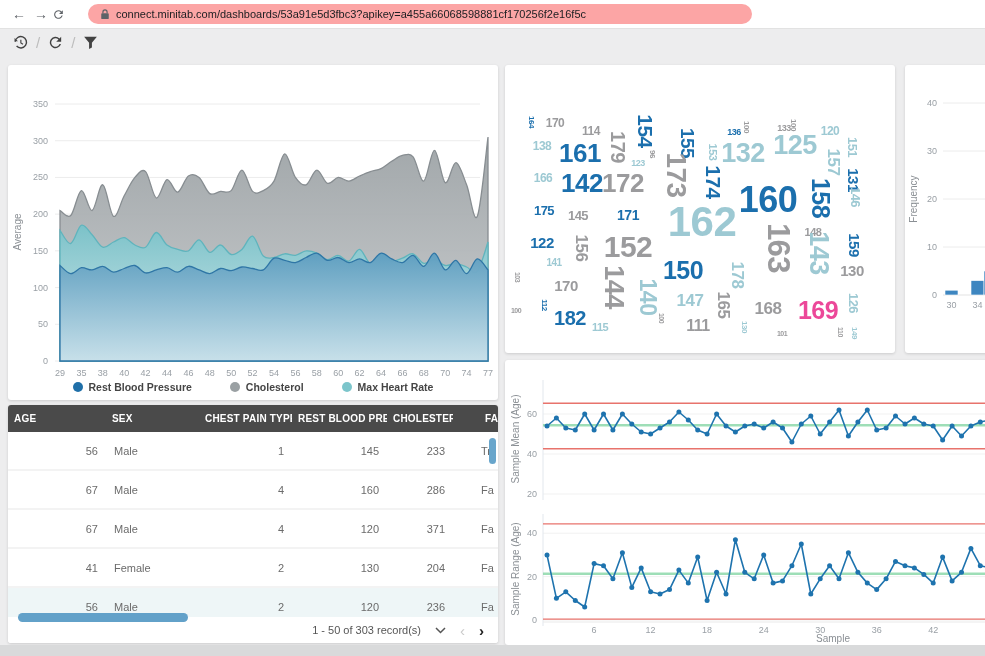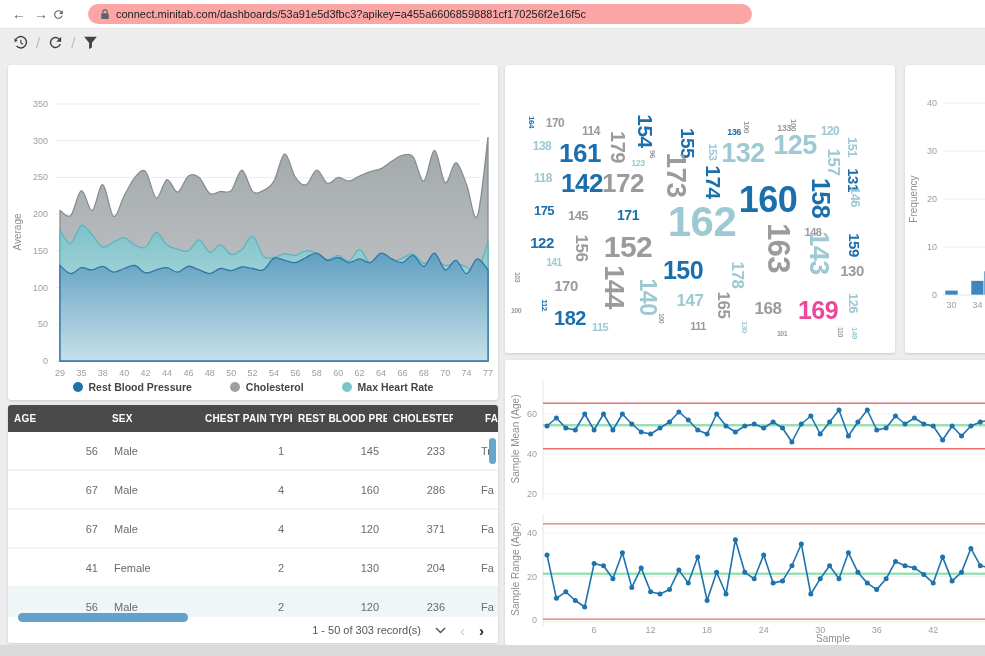--- a/index.html
+++ b/index.html
@@ -185,21 +185,21 @@
     <span class="cloud-word" style="left: 229px; top: 67px; font-size: 9px; color: rgb(27, 111, 173);">136</span>
     <span class="cloud-word r90" style="left: 241px; top: 62px; font-size: 8px; color: rgb(155, 155, 157);">100</span>
     <span class="cloud-word" style="left: 279px; top: 63px; font-size: 9px; color: rgb(155, 155, 157);">133</span>
     <span class="cloud-word r90" style="left: 288px; top: 60px; font-size: 8px; color: rgb(155, 155, 157);">100</span>
     <span class="cloud-word" style="left: 325px; top: 66px; font-size: 12px; color: rgb(157, 201, 211);">120</span>
     <span class="cloud-word" style="left: 238px; top: 88px; font-size: 27px; color: rgb(157, 201, 211);">132</span>
     <span class="cloud-word" style="left: 290px; top: 80px; font-size: 27px; color: rgb(157, 201, 211); text-align: center;">125</span>
     <span class="cloud-word r90" style="left: 347px; top: 82px; font-size: 13px; color: rgb(157, 201, 211);">151</span>
     <span class="cloud-word r90" style="left: 328px; top: 97px; font-size: 17px; color: rgb(157, 201, 211);">157</span>
     <span class="cloud-word r90" style="left: 348px; top: 115px; font-size: 15px; color: rgb(27, 111, 173);">131</span>
-    <span class="cloud-word" style="left: 38px; top: 113px; font-size: 12px; color: rgb(157, 201, 211);">118</span>
+    <span class="cloud-word" style="left: 38px; top: 113px; font-size: 12px; color: rgb(157, 201, 211);">166</span>
     <span class="cloud-word" style="left: 77px; top: 118px; font-size: 26px; color: rgb(27, 111, 173);">142</span>
     <span class="cloud-word" style="left: 118px; top: 118px; font-size: 26px; color: rgb(155, 155, 157);">172</span>
     <span class="cloud-word" style="left: 263px; top: 135px; font-size: 36px; color: rgb(27, 111, 173);">160</span>
     <span class="cloud-word r90" style="left: 315px; top: 133px; font-size: 25px; color: rgb(27, 111, 173);">158</span>
     <span class="cloud-word r90" style="left: 350px; top: 132px; font-size: 13px; color: rgb(157, 201, 211);">146</span>
     <span class="cloud-word" style="left: 39px; top: 145px; font-size: 13px; color: rgb(27, 111, 173);">175</span>
     <span class="cloud-word" style="left: 73px; top: 150px; font-size: 13px; color: rgb(155, 155, 157);">145</span>
     <span class="cloud-word" style="left: 123px; top: 150px; font-size: 14px; color: rgb(27, 111, 173);">171</span>
     <span class="cloud-word" style="left: 197px; top: 157px; font-size: 42px; color: rgb(157, 201, 211);">162</span>
     <span class="cloud-word" style="left: 308px; top: 167px; font-size: 11px; color: rgb(155, 155, 157);">148</span>
@@ -220,21 +220,21 @@
     <span class="cloud-word" style="left: 185px; top: 235px; font-size: 17px; color: rgb(157, 201, 211);">147</span>
     <span class="cloud-word r90" style="left: 218px; top: 240px; font-size: 17px; color: rgb(155, 155, 157);">165</span>
     <span class="cloud-word" style="left: 263px; top: 243px; font-size: 17px; color: rgb(155, 155, 157);">168</span>
     <span class="cloud-word" style="left: 313px; top: 245px; font-size: 25px; color: #ec4899;">169</span>
     <span class="cloud-word r90" style="left: 348px; top: 238px; font-size: 13px; color: rgb(157, 201, 211);">126</span>
     <span class="cloud-word r90" style="left: 39px; top: 240px; font-size: 8px; color: rgb(27, 111, 173);">112</span>
     <span class="cloud-word" style="left: 11px; top: 245px; font-size: 7px; color: rgb(155, 155, 157);">100</span>
     <span class="cloud-word" style="left: 65px; top: 253px; font-size: 20px; color: rgb(27, 111, 173);">182</span>
     <span class="cloud-word" style="left: 95px; top: 262px; font-size: 11px; color: rgb(157, 201, 211);">115</span>
     <span class="cloud-word r90" style="left: 156px; top: 253px; font-size: 7px; color: rgb(155, 155, 157);">100</span>
-    <span class="cloud-word" style="left: 193px; top: 261px; font-size: 11px; color: rgb(155, 155, 157);">111</span>
+    <span class="cloud-word" style="left: 193px; top: 261px; font-size: 16px; color: rgb(155, 155, 157);">111</span>
     <span class="cloud-word r90" style="left: 239px; top: 262px; font-size: 8px; color: rgb(157, 201, 211);">130</span>
     <span class="cloud-word" style="left: 277px; top: 268px; font-size: 7px; color: rgb(155, 155, 157);">101</span>
     <span class="cloud-word r90" style="left: 335px; top: 267px; font-size: 7px; color: rgb(155, 155, 157);">110</span>
     <span class="cloud-word r90" style="left: 349px; top: 268px; font-size: 8px; color: rgb(157, 201, 211);">149</span>
   </div>
 
 <div class="card" id="card-hist">
   <svg id="hist-svg" width="260" height="288">
       <line x1="38" y1="230" x2="240" y2="230" stroke="#e3e3e3"></line>
       <text class="tk" x="32" y="233" text-anchor="end">0</text>

